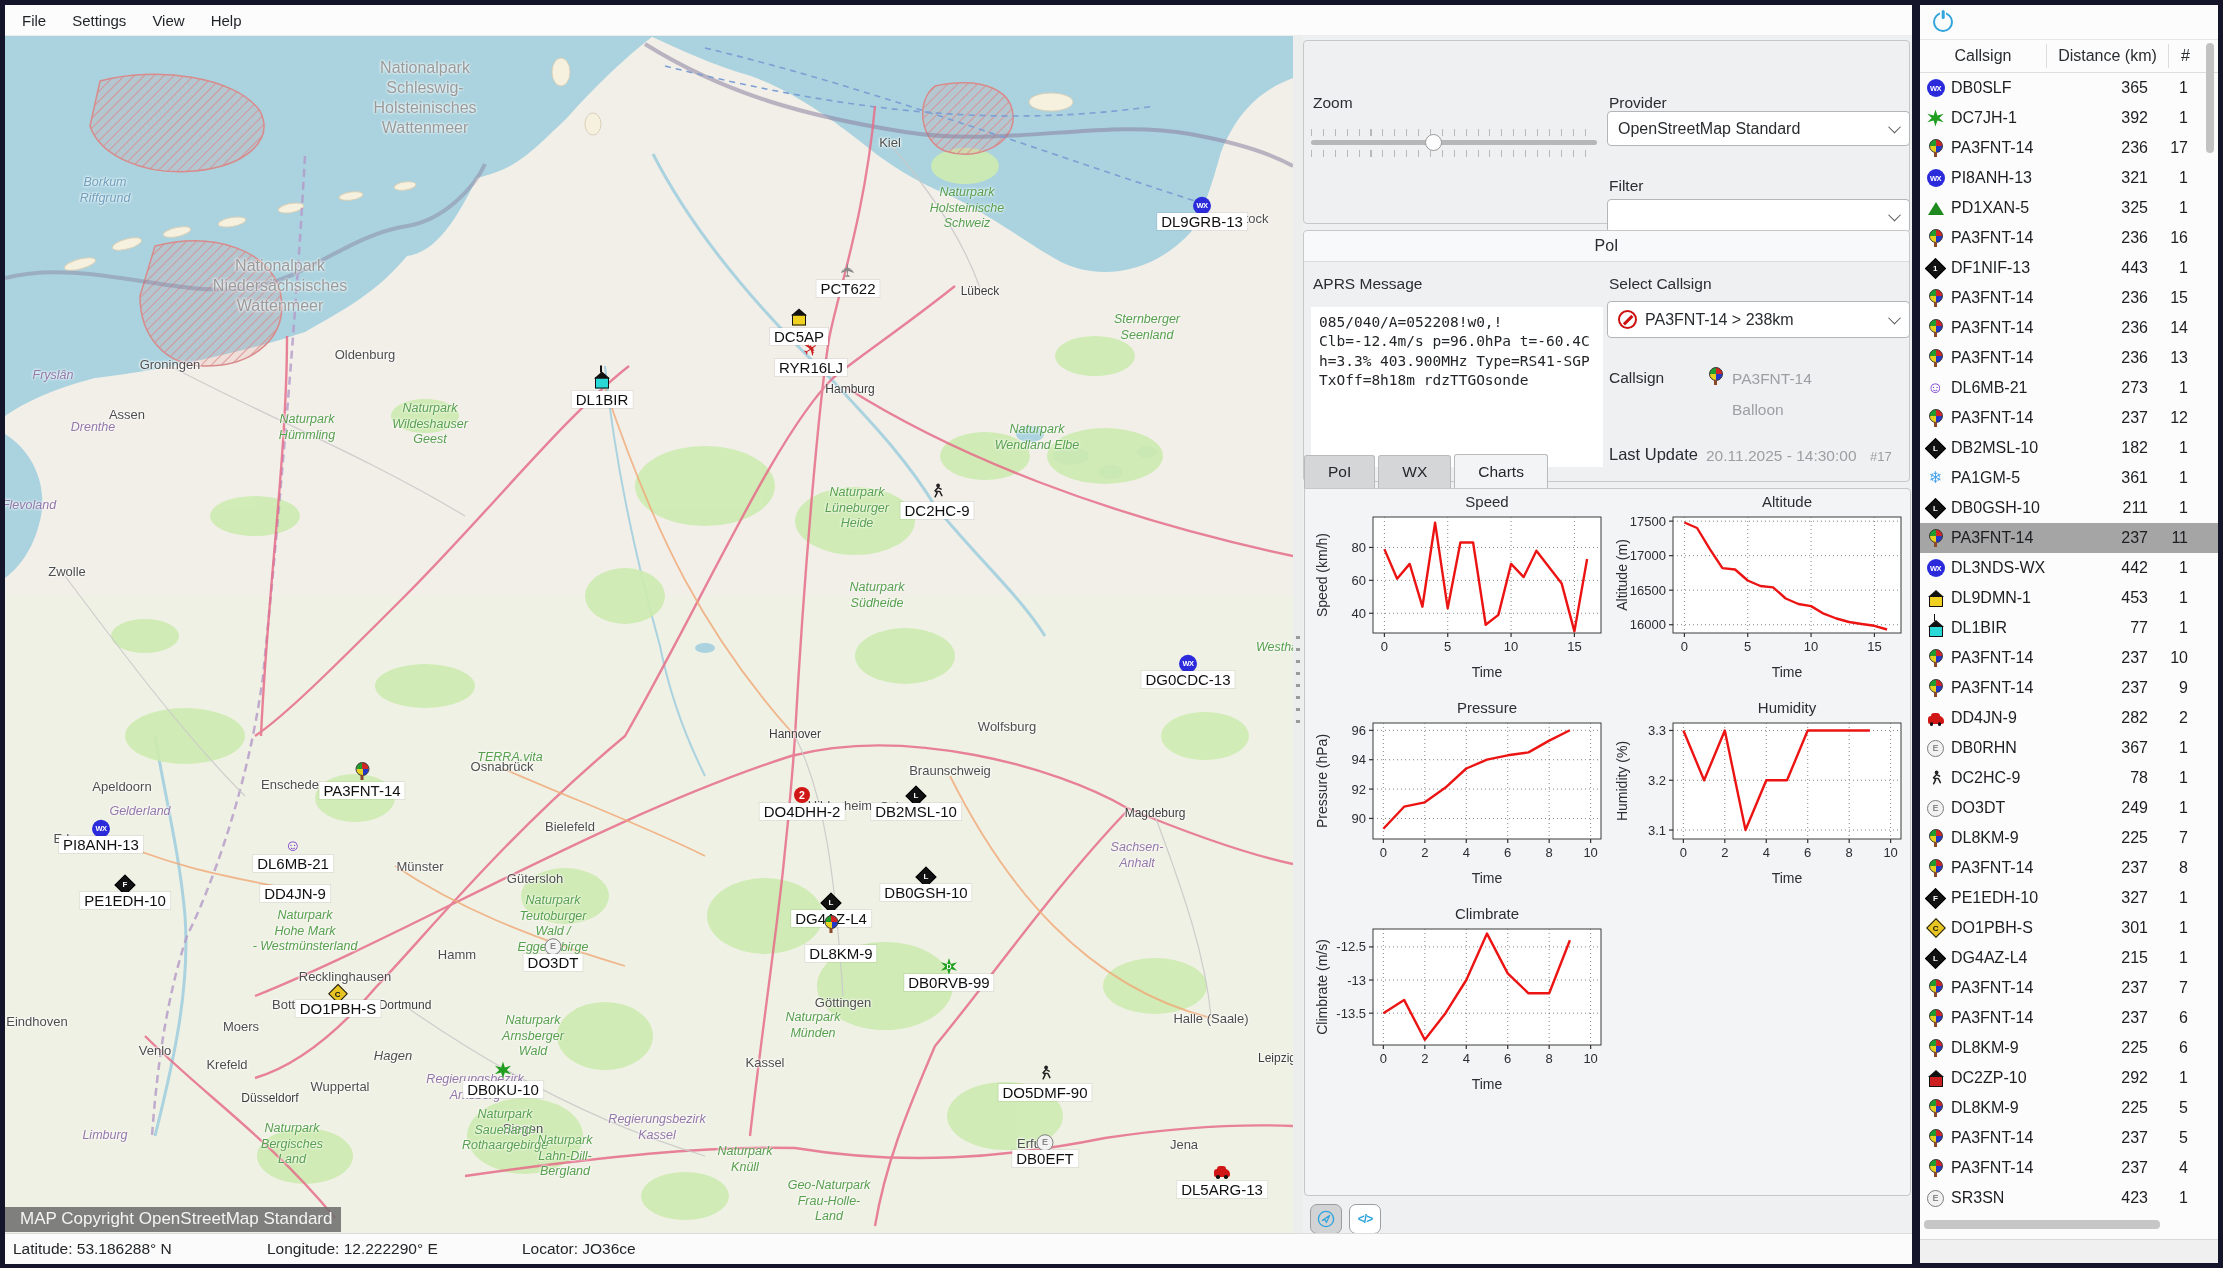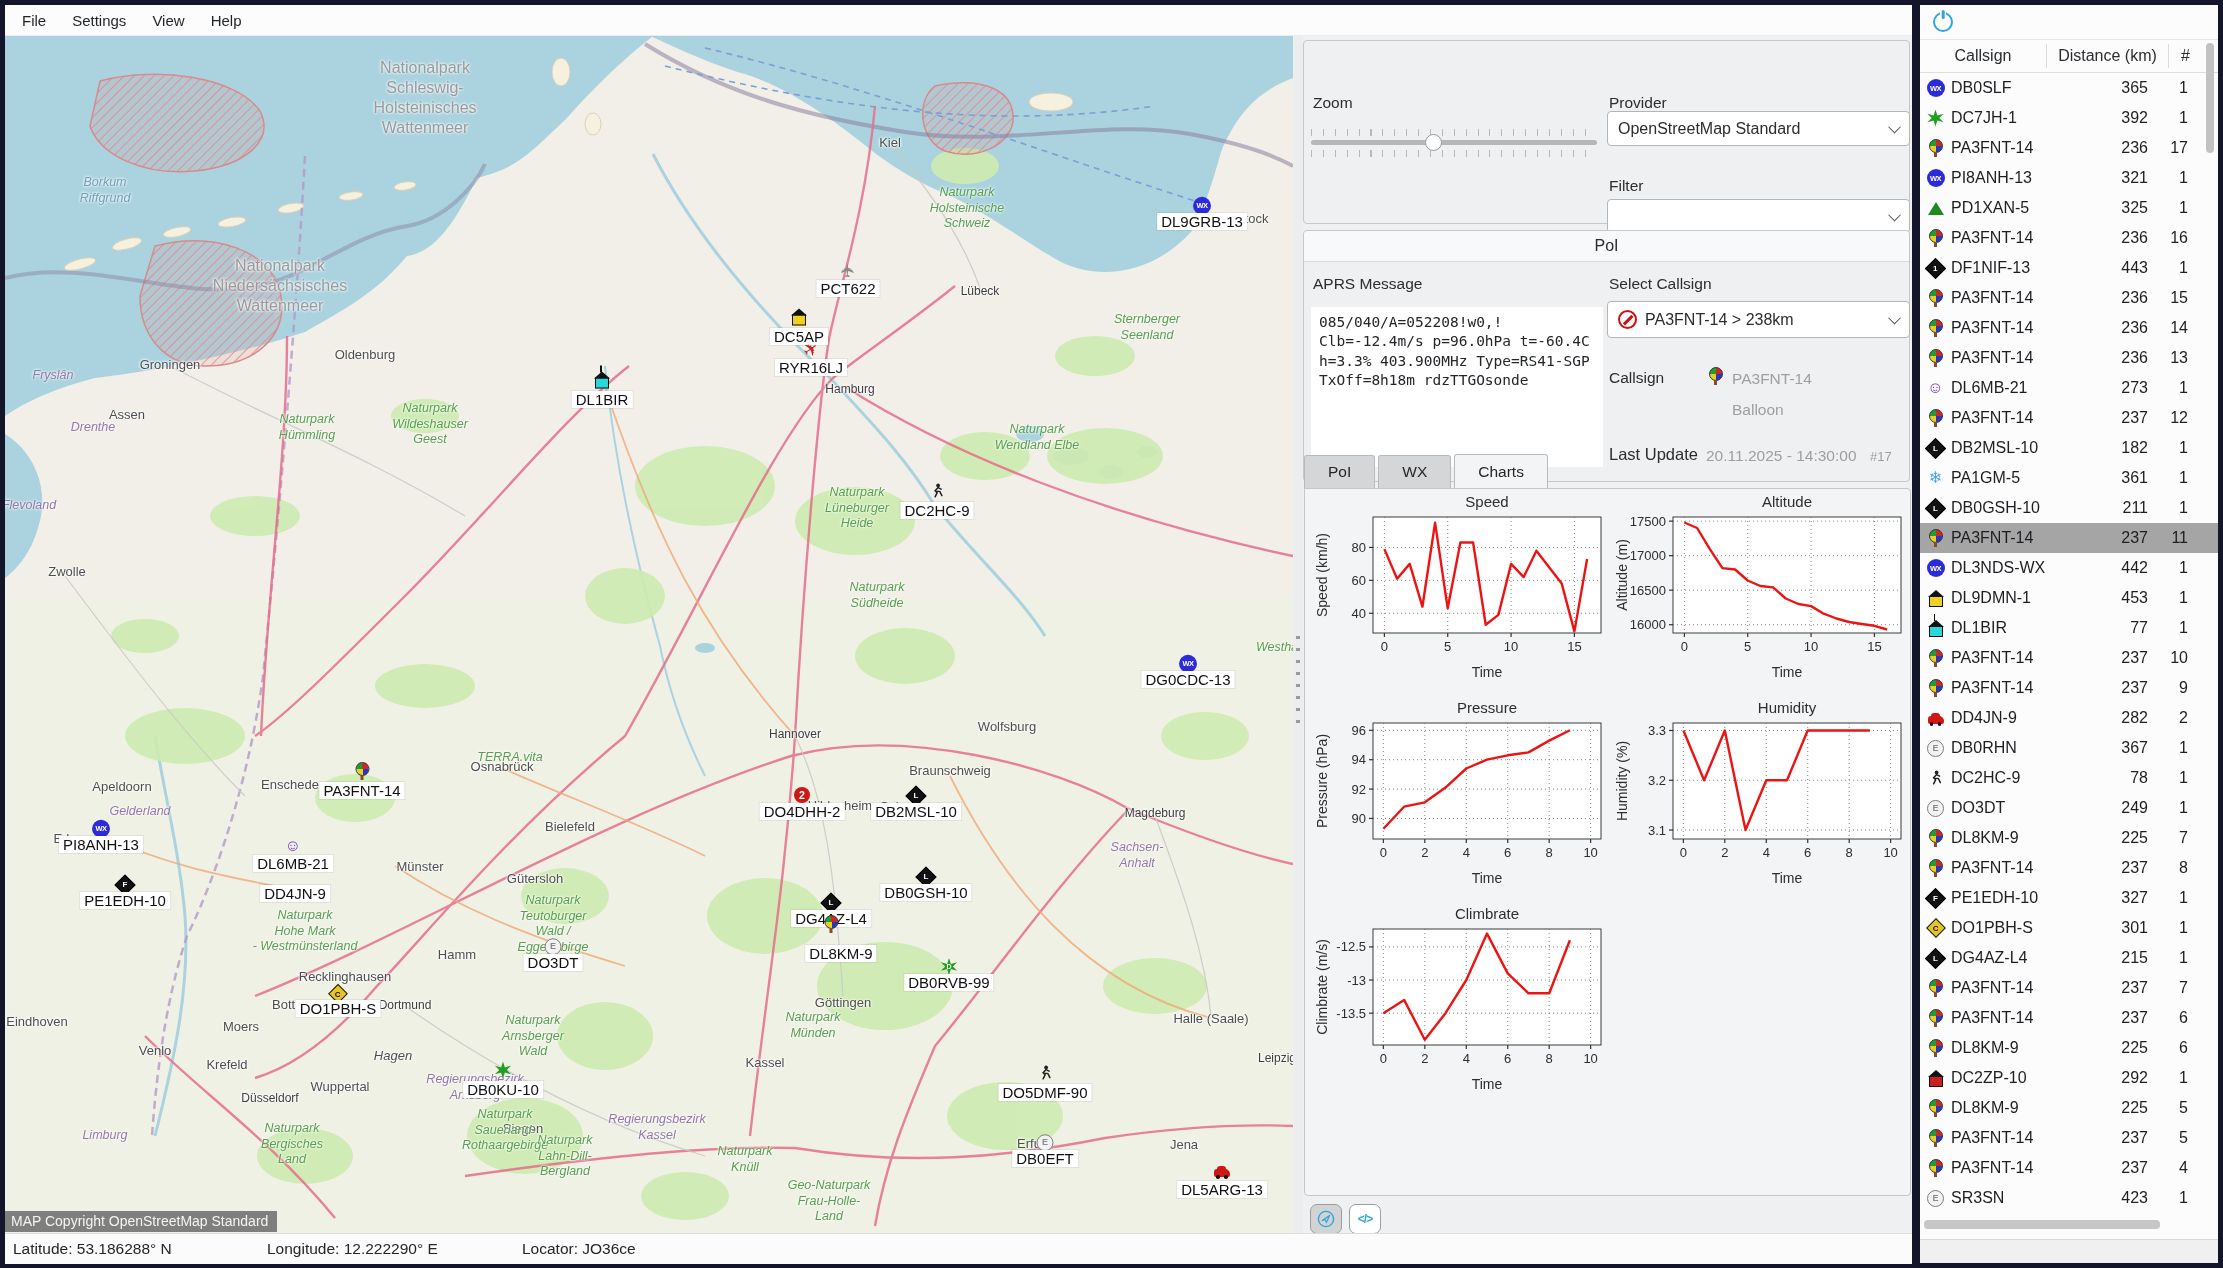--- a/index.html
+++ b/index.html
@@ -19,21 +19,21 @@
   
   .map svg.geo{position:absolute;left:0;top:0}
   .city{position:absolute;transform:translate(-50%,-50%);font-size:13px;color:#4e4e4e;white-space:nowrap;text-shadow:0 0 3px #fff,0 0 3px #fff,0 0 2px #fff}
   .city.l{font-size:12px;color:#3c3c3c}
   .region{position:absolute;transform:translate(-50%,-50%);font-style:italic;text-align:center;white-space:pre-line;font-size:12.5px;line-height:1.25;text-shadow:0 0 3px #fff,0 0 3px #fff}
   .region.green{color:#58a04f}.region.purple{color:#9478ab}.region.blue{color:#6f9fbe}.region.gray{color:#9a9a9a;font-size:16px;font-style:normal}
   .marker{position:absolute;width:0;height:0}
   .marker .icw{position:absolute;left:0;top:0;transform:translate(-50%,-50%)}
   .mlabel{position:absolute;top:9px;left:0;transform:translateX(-50%);background:#fff;color:#101010;font-size:15px;font-weight:500;padding:0 4px;white-space:nowrap;box-shadow:0 0 0 1px rgba(0,0,0,.06)}
   .mlabel.only{top:-9px}
-  .copyright{position:absolute;left:0;bottom:1px;background:rgba(110,110,110,.88);color:#f4f4f4;font-size:14px;padding:2px 9px 3px 6px;z-index:30}
+  .copyright{position:absolute;left:0;bottom:1px;background:rgba(110,110,110,.88);color:#f4f4f4;font-size:17px;padding:2px 9px 3px 15px;z-index:30}
 
   
   .ic{position:relative;display:inline-flex;align-items:center;justify-content:center;flex:none}
   .ic .g{position:relative;z-index:2}
   .ic-wx{width:18px;height:18px;border-radius:50%;background:#2b2bdb}
   .ic-wx .g{color:#fff;font-size:7.5px;font-weight:bold;letter-spacing:-.5px}
   .ic-balloon{width:13px;height:18px}
   .ic-balloon::before{content:"";position:absolute;left:0;top:0;width:12px;height:12px;border-radius:50%;border:1px solid #333;background:conic-gradient(#d22626 0 90deg,#2438c8 90deg 180deg,#e8d020 180deg 270deg,#1f9e2e 270deg)}
   .ic-balloon::after{content:"";position:absolute;left:5px;top:13px;width:3px;height:5px;background:#8a4a2a}
   .ic-diamond{width:13px;height:13px;background:#111;transform:rotate(45deg);border:1px solid #000}

